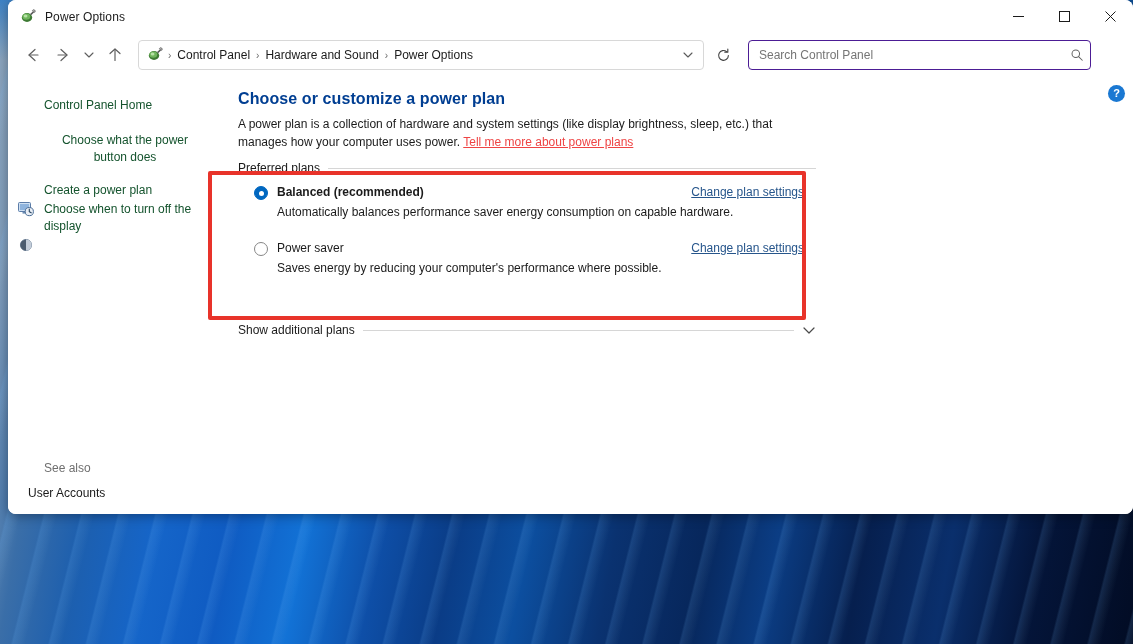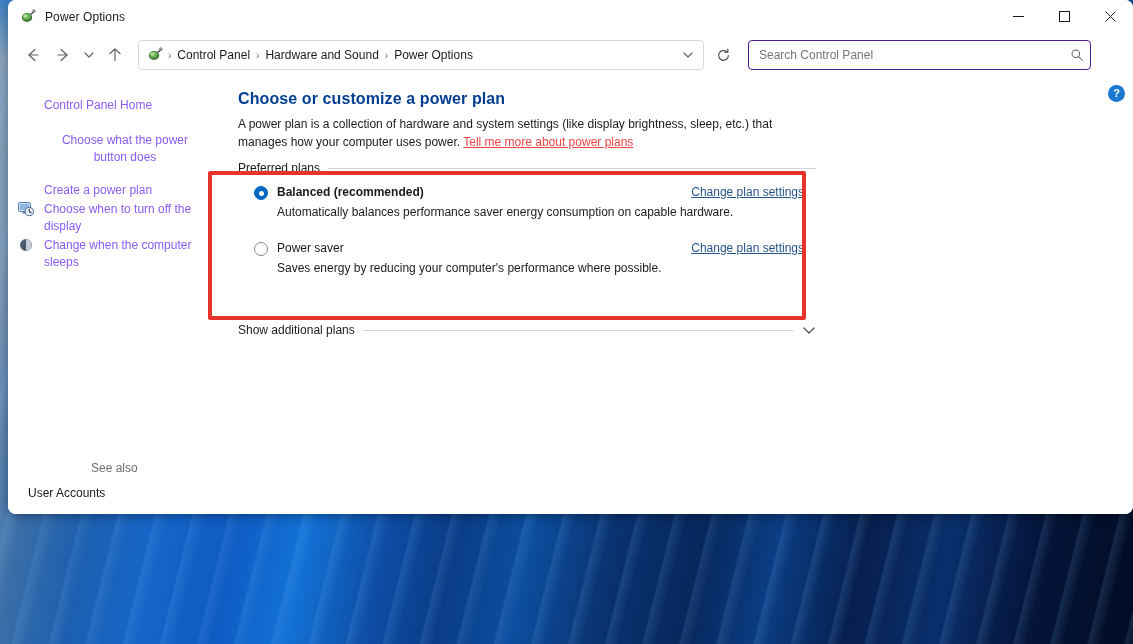--- a/index.html
+++ b/index.html
@@ -192,21 +192,21 @@
   .sidebar {
     width: 216px;
     flex: 0 0 216px;
     padding-top: 19px;
     position: relative;
     display: flex;
     flex-direction: column;
   }
   .side-link {
     font-size: 12px;
-    color: #8b5cf6;
+    color: #14532d;
     line-height: 17px;
     padding: 1px 10px 1px 36px;
     margin-bottom: 0;
     position: relative;
     width: 208px;
   }
   .side-home { margin-bottom: 16px; }
   .side-gap { margin-bottom: 14px; text-align: center; }
   .side-icon {
     position: absolute;
@@ -217,21 +217,20 @@
   }
   .see-also-wrap {
     margin-top: auto;
     padding-bottom: 14px;
   }
   .see-also-label {
     font-size: 12px;
     color: #6f6f6f;
     padding-left: 36px;
     margin-bottom: 11px;
-    margin-left: 47px;
   }
   .see-also-link {
     font-size: 12px;
     color: #1b1b1b;
     padding-left: 20px;
   }
 
   .content {
     flex: 1 1 auto;
     padding: 0;
@@ -518,21 +517,20 @@
       </div>
 
       <div class="side-link">
         <span class="side-icon">
           <svg width="16" height="16" viewBox="0 0 16 16">
             <circle cx="8" cy="8" r="5.6" fill="#dfe6ee" stroke="#7d8fa4" stroke-width="1"></circle>
             <path d="M8 2.4 A5.6 5.6 0 0 0 8 13.6 Z" fill="#4b5b6e"></path>
             <path d="M8 2.4 A5.6 5.6 0 0 1 8 13.6 Z" fill="#c3ccd8"></path>
           </svg>
         </span>
-        <span>Change when the computer sleeps</span>
       </div>
 
       <div class="see-also-wrap">
         <div class="see-also-label">See also</div>
         <div class="see-also-link">
           <span>User Accounts</span>
         </div>
       </div>
     </div>
 

